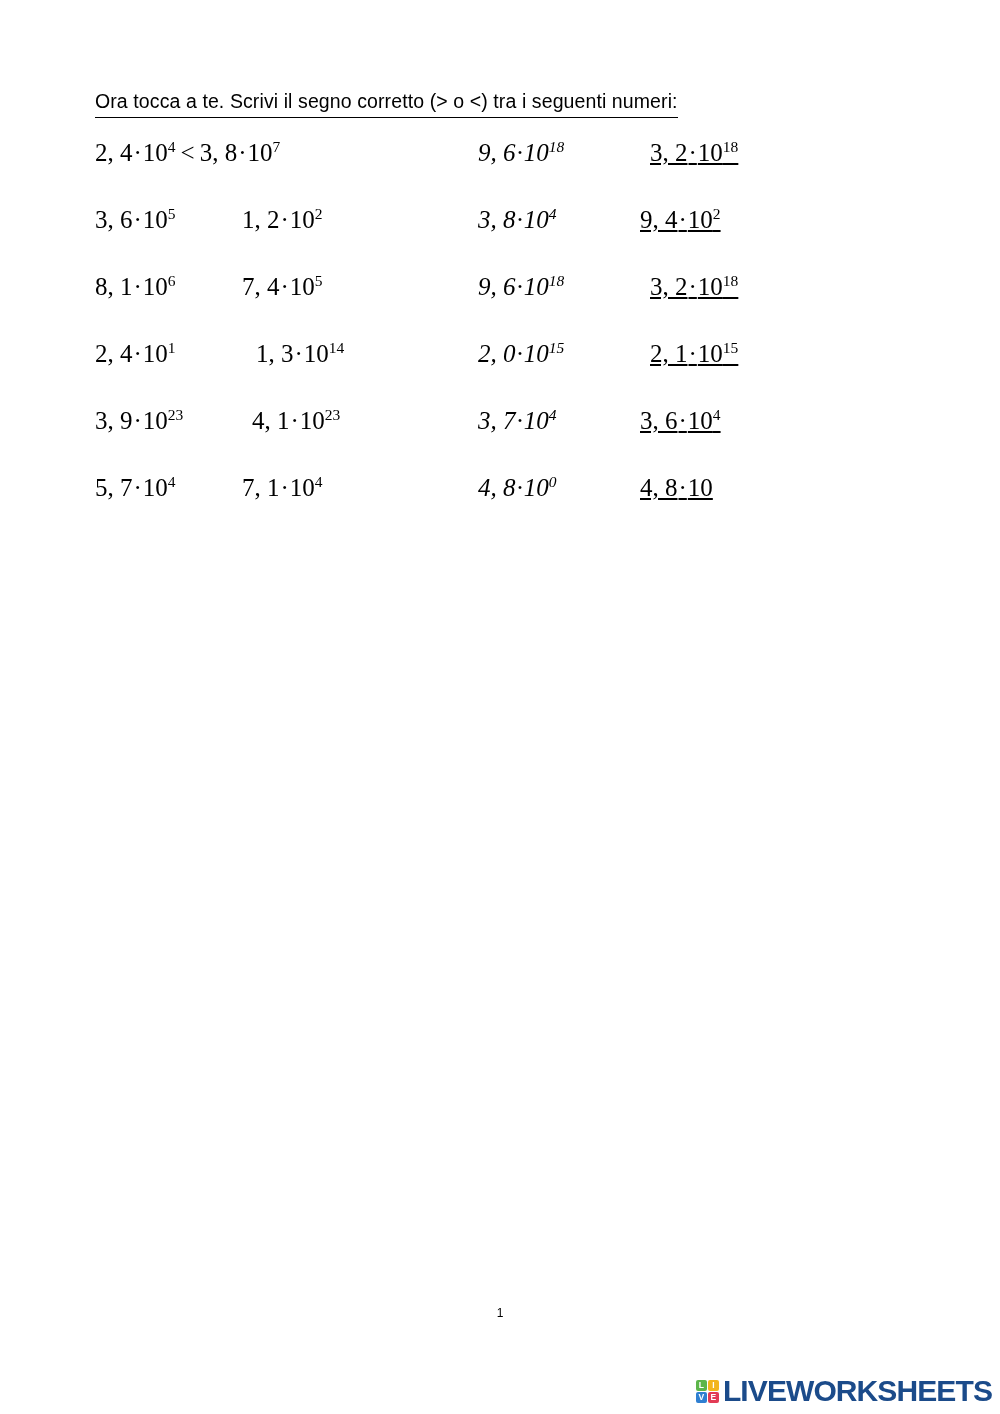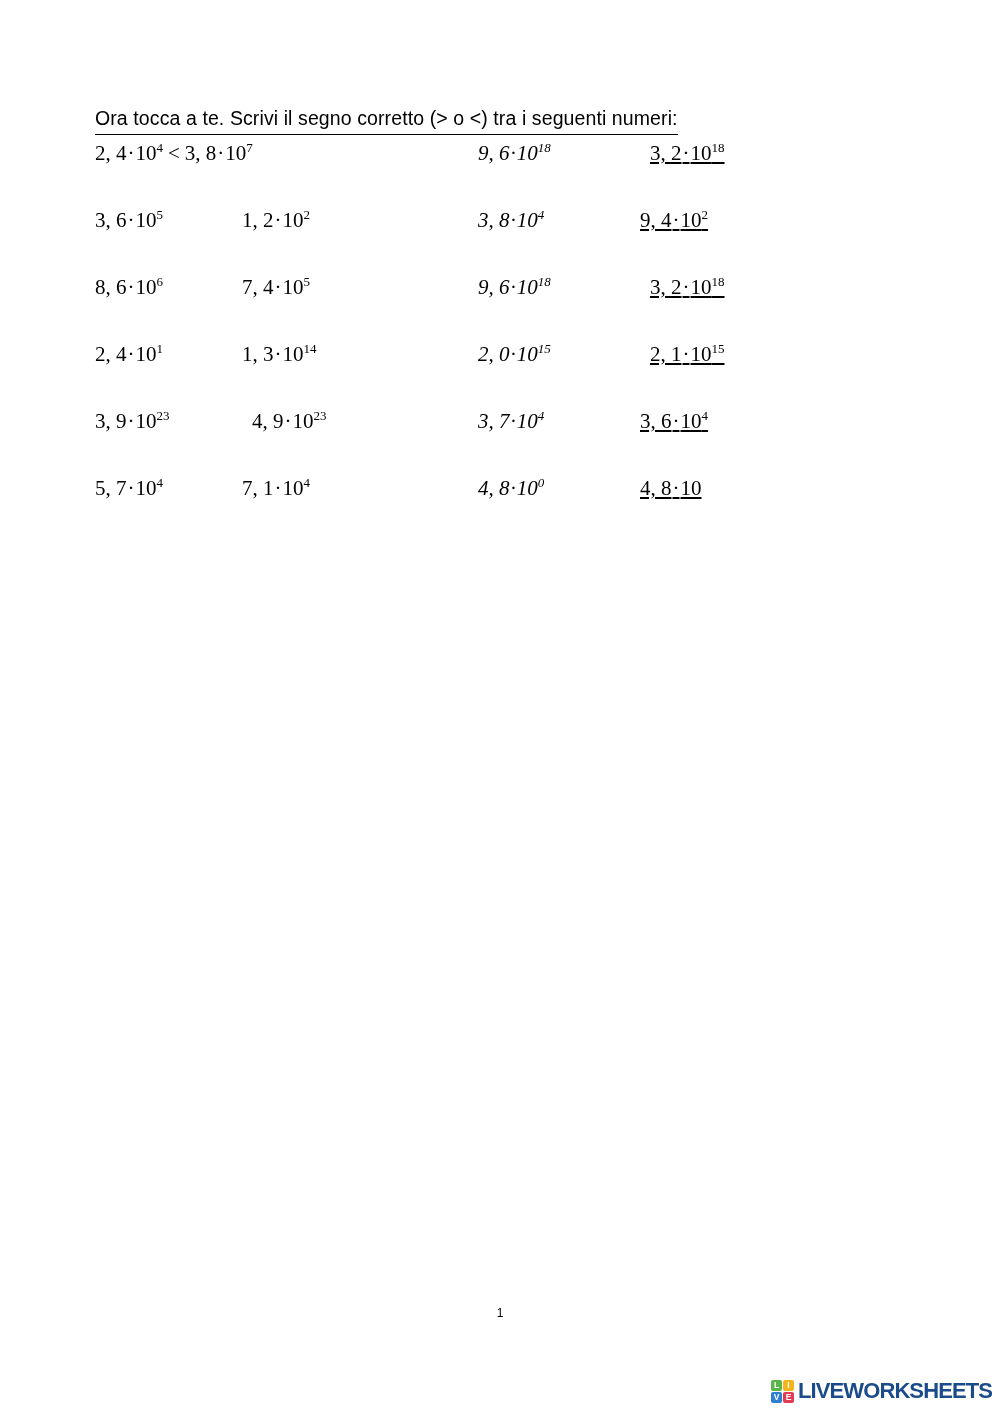--- a/index.html
+++ b/index.html
@@ -29,40 +29,39 @@
     left: 95px;
     top: 88px;
     font-family: "Liberation Sans", sans-serif;
     font-size: 19.5px;
     line-height: 26px;
     color: #000000;
     white-space: nowrap;
     border-bottom: 1.4px solid #000000;
     padding-bottom: 3px;
     letter-spacing: 0.1px;
-    margin-top: 17px;
   }
 
   
   .exercise-grid {
     position: absolute;
     left: 0;
     top: 140px;
     width: 1000px;
   }
 
   .exercise-row {
     position: relative;
     height: 67px;
   }
 
   .math {
     position: absolute;
     font-family: "Liberation Serif", serif;
-    font-size: 21px;
+    font-size: 25px;
     line-height: 26px;
     color: #000000;
     white-space: nowrap;
     top: 0;
   }
 
   .math .num {
     font-family: "Liberation Serif", serif;
   }
   .math sup {
@@ -77,21 +76,21 @@
     font-family: "Liberation Serif", serif;
     padding: 0 5px;
   }
 
   
   .col-a { left: 95px; }
   .col-b { left: 242px; }
   .col-c { left: 478px; font-style: italic; }
   .col-d { left: 640px; text-decoration: underline; }
   .nudge-10 { margin-left: 10px; }
-  .nudge-14 { }
+  .nudge-14 { margin-left: 14px; }
 
   
   .page-number {
     position: absolute;
     left: 0;
     right: 0;
     top: 1306px;
     text-align: center;
     font-family: "Liberation Sans", sans-serif;
     font-size: 12px;
@@ -125,21 +124,21 @@
     line-height: 11px;
     text-align: center;
   }
   .lw-sq-l { background: #5cb54a; }
   .lw-sq-i { background: #f2b51c; }
   .lw-sq-v { background: #2f7fd1; }
   .lw-sq-e { background: #e23b55; }
 
   .lw-wordmark {
     font-family: "Liberation Sans", sans-serif;
-    font-size: 22px;
+    font-size: 30px;
     font-weight: bold;
     letter-spacing: -0.9px;
     color: #1b4b8a;
     line-height: 30px;
   }
 </style>
 </head>
 <body>
 
 <div class="page">
@@ -170,21 +169,21 @@
       <div class="math col-c">
         <span class="num">3, 8</span><span class="dot">·</span><span class="num">10</span><sup>4</sup>
       </div>
       <div class="math col-d">
         <span class="num">9, 4</span><span class="dot">·</span><span class="num">10</span><sup>2</sup>
       </div>
     </div>
 
     <div class="exercise-row">
       <div class="math col-a">
-        <span class="num">8, 6</span><span class="dot">·</span><span class="num">10</span><sup>6</sup>
+        <span class="num">8, 1</span><span class="dot">·</span><span class="num">10</span><sup>6</sup>
       </div>
       <div class="math col-b">
         <span class="num">7, 4</span><span class="dot">·</span><span class="num">10</span><sup>5</sup>
       </div>
       <div class="math col-c">
         <span class="num">9, 6</span><span class="dot">·</span><span class="num">10</span><sup>18</sup>
       </div>
       <div class="math col-d nudge-10">
         <span class="num">3, 2</span><span class="dot">·</span><span class="num">10</span><sup>18</sup>
       </div>
@@ -203,21 +202,21 @@
       <div class="math col-d nudge-10">
         <span class="num">2, 1</span><span class="dot">·</span><span class="num">10</span><sup>15</sup>
       </div>
     </div>
 
     <div class="exercise-row">
       <div class="math col-a">
         <span class="num">3, 9</span><span class="dot">·</span><span class="num">10</span><sup>23</sup>
       </div>
       <div class="math col-b nudge-10">
-        <span class="num">4, 9</span><span class="dot">·</span><span class="num">10</span><sup>23</sup>
+        <span class="num">4, 1</span><span class="dot">·</span><span class="num">10</span><sup>23</sup>
       </div>
       <div class="math col-c">
         <span class="num">3, 7</span><span class="dot">·</span><span class="num">10</span><sup>4</sup>
       </div>
       <div class="math col-d">
         <span class="num">3, 6</span><span class="dot">·</span><span class="num">10</span><sup>4</sup>
       </div>
     </div>
 
     <div class="exercise-row">

